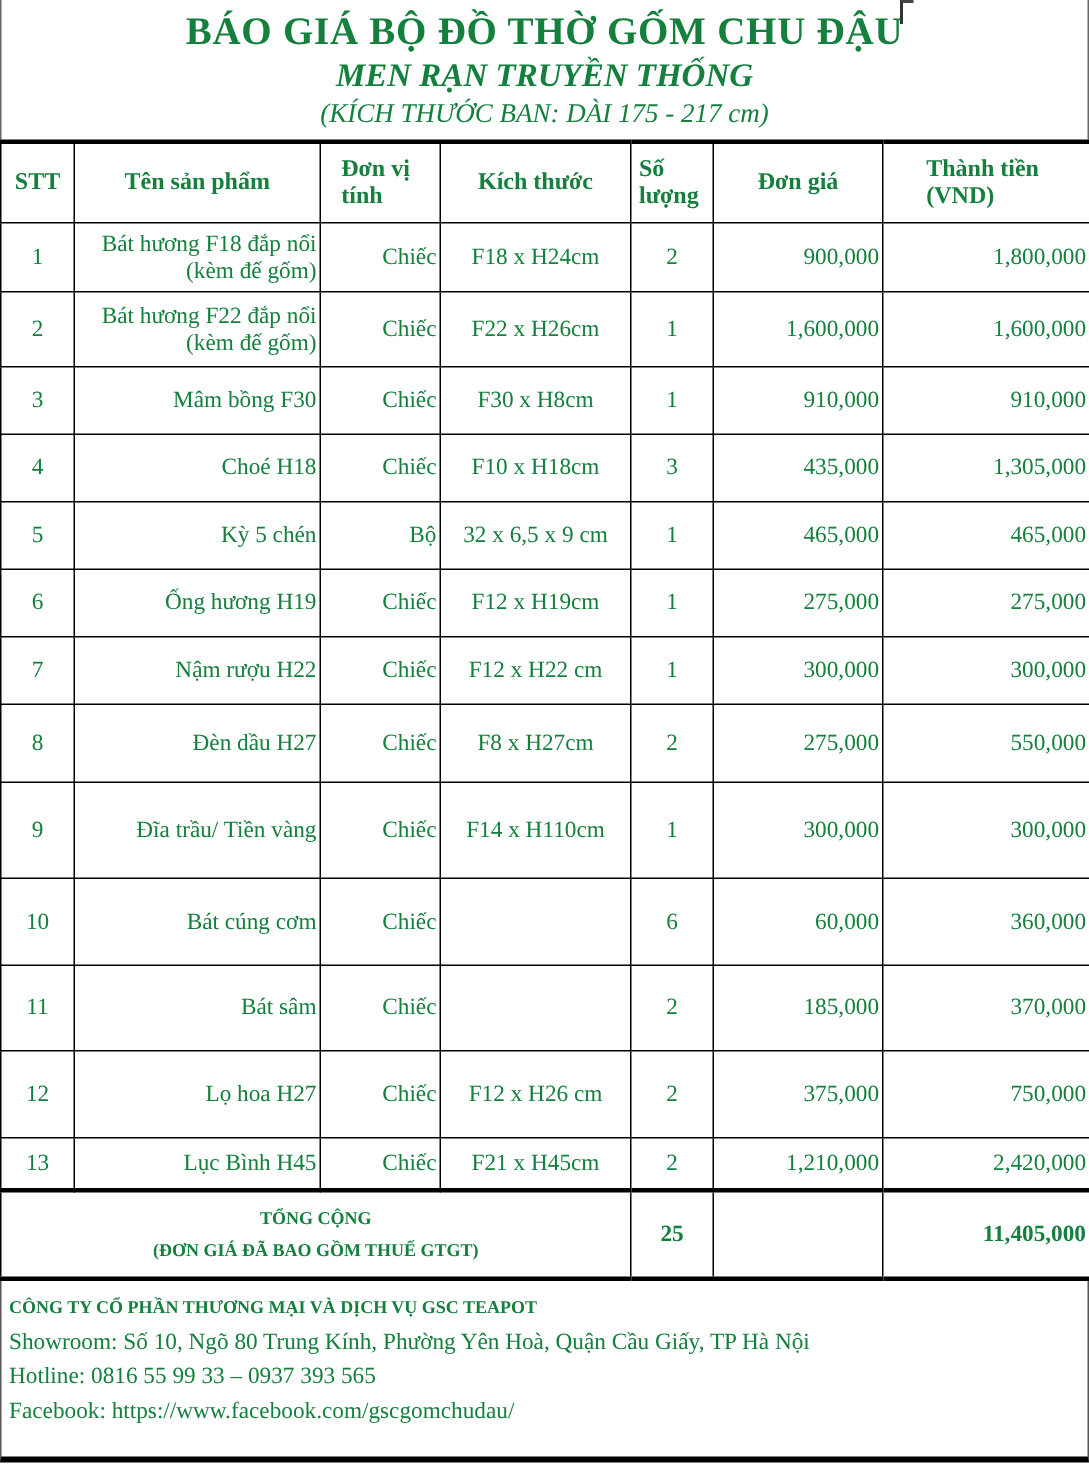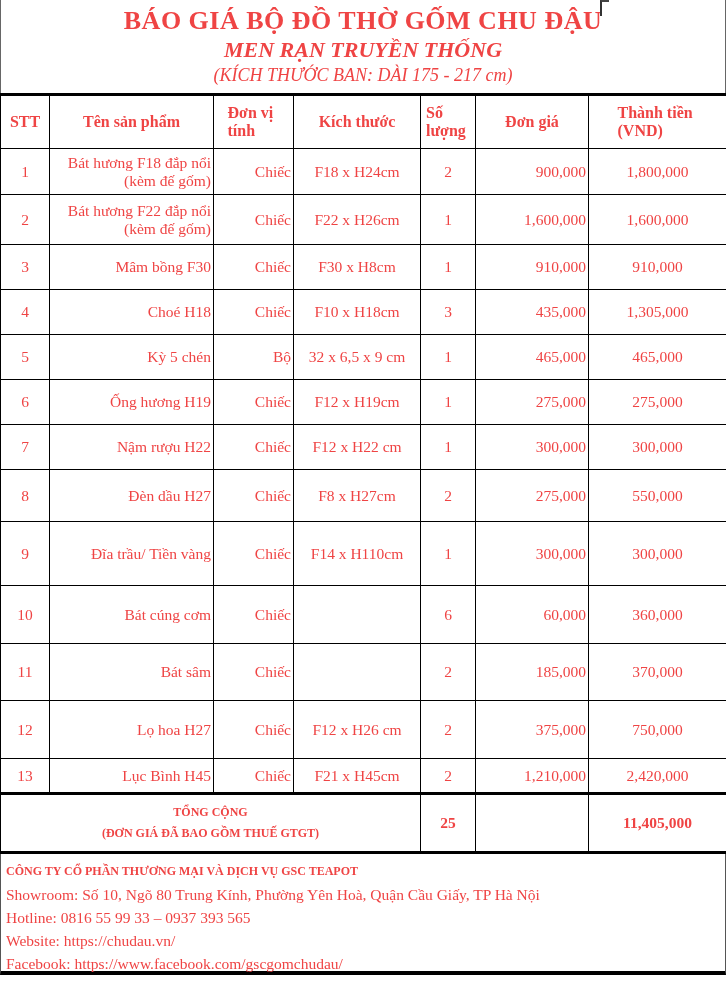--- a/index.html
+++ b/index.html
@@ -1,17 +1,17 @@
 <!DOCTYPE html>
 <html><head>
 <meta charset="utf-8">
 <style>
   html, body { margin:0; padding:0; background:#fff; }
   .page {
-    position:relative; width:726px; height:985px; background:#fff; color:#ef4444;
+    position:relative; width:726px; height:985px; background:#fff; color:#15803d;
     font-family:"Liberation Serif","DejaVu Serif",serif; overflow:hidden;
   }
 
   
   .title-block {
     box-sizing:border-box; height:93px; text-align:center; padding-top:6px;
     border-left:1px solid #666; border-right:1px solid #666;
   }
   .doc-title   { margin:0; font-size:26px; font-weight:bold; letter-spacing:.5px; }
   .doc-subtitle{ margin:1px 12px 0; font-size:22px; font-weight:bold; font-style:italic; }
@@ -35,21 +35,21 @@
     font-size:16px; font-weight:bold; border-top:3px solid #000; text-align:center;
   }
   .wrapblock { display:inline-block; text-align:left; vertical-align:middle; }
 
   .c-stt   { text-align:center; }
   .c-name  { text-align:right;  padding-left:5px; padding-right:3px; }
   .c-unit  { text-align:right; }
   .c-size  { text-align:center; }
   .c-qty   { text-align:center; }
   .c-price { text-align:right; padding-right:9px; }
-  .c-total { text-align:center; padding-right:9px; }
+  .c-total { text-align:right; padding-right:9px; }
 
   .summary-row td {
     border-top:3px solid #000; border-bottom:3px solid #000; font-weight:bold;
   }
   .c-sumlabel { text-align:center; font-size:12px; line-height:21px; }
 
   
   .footer {
     box-sizing:border-box; height:121px; padding:5px 6px 0 5px; font-size:15.5px;
     border-left:1px solid #555; border-right:1px solid #555; border-bottom:4px solid #000;
@@ -218,17 +218,16 @@
       <td class="c-price"></td>
       <td class="c-total">11,405,000</td>
     </tr>
   </tbody>
     </table>
 
   <div class="footer">
     <div class="footer-company">CÔNG TY CỔ PHẦN THƯƠNG MẠI VÀ DỊCH VỤ GSC TEAPOT</div>
     <div class="footer-line">Showroom: Số 10, Ngõ 80 Trung Kính, Phường Yên Hoà, Quận Cầu Giấy, TP Hà Nội</div>
     <div class="footer-line">Hotline: 0816 55 99 33 – 0937 393 565</div>
-    <div class="footer-line">Website: https://chudau.vn/</div>
     <div class="footer-line">Facebook: https://www.facebook.com/gscgomchudau/</div>
   </div>
 
 </div>
 
 </body></html>

